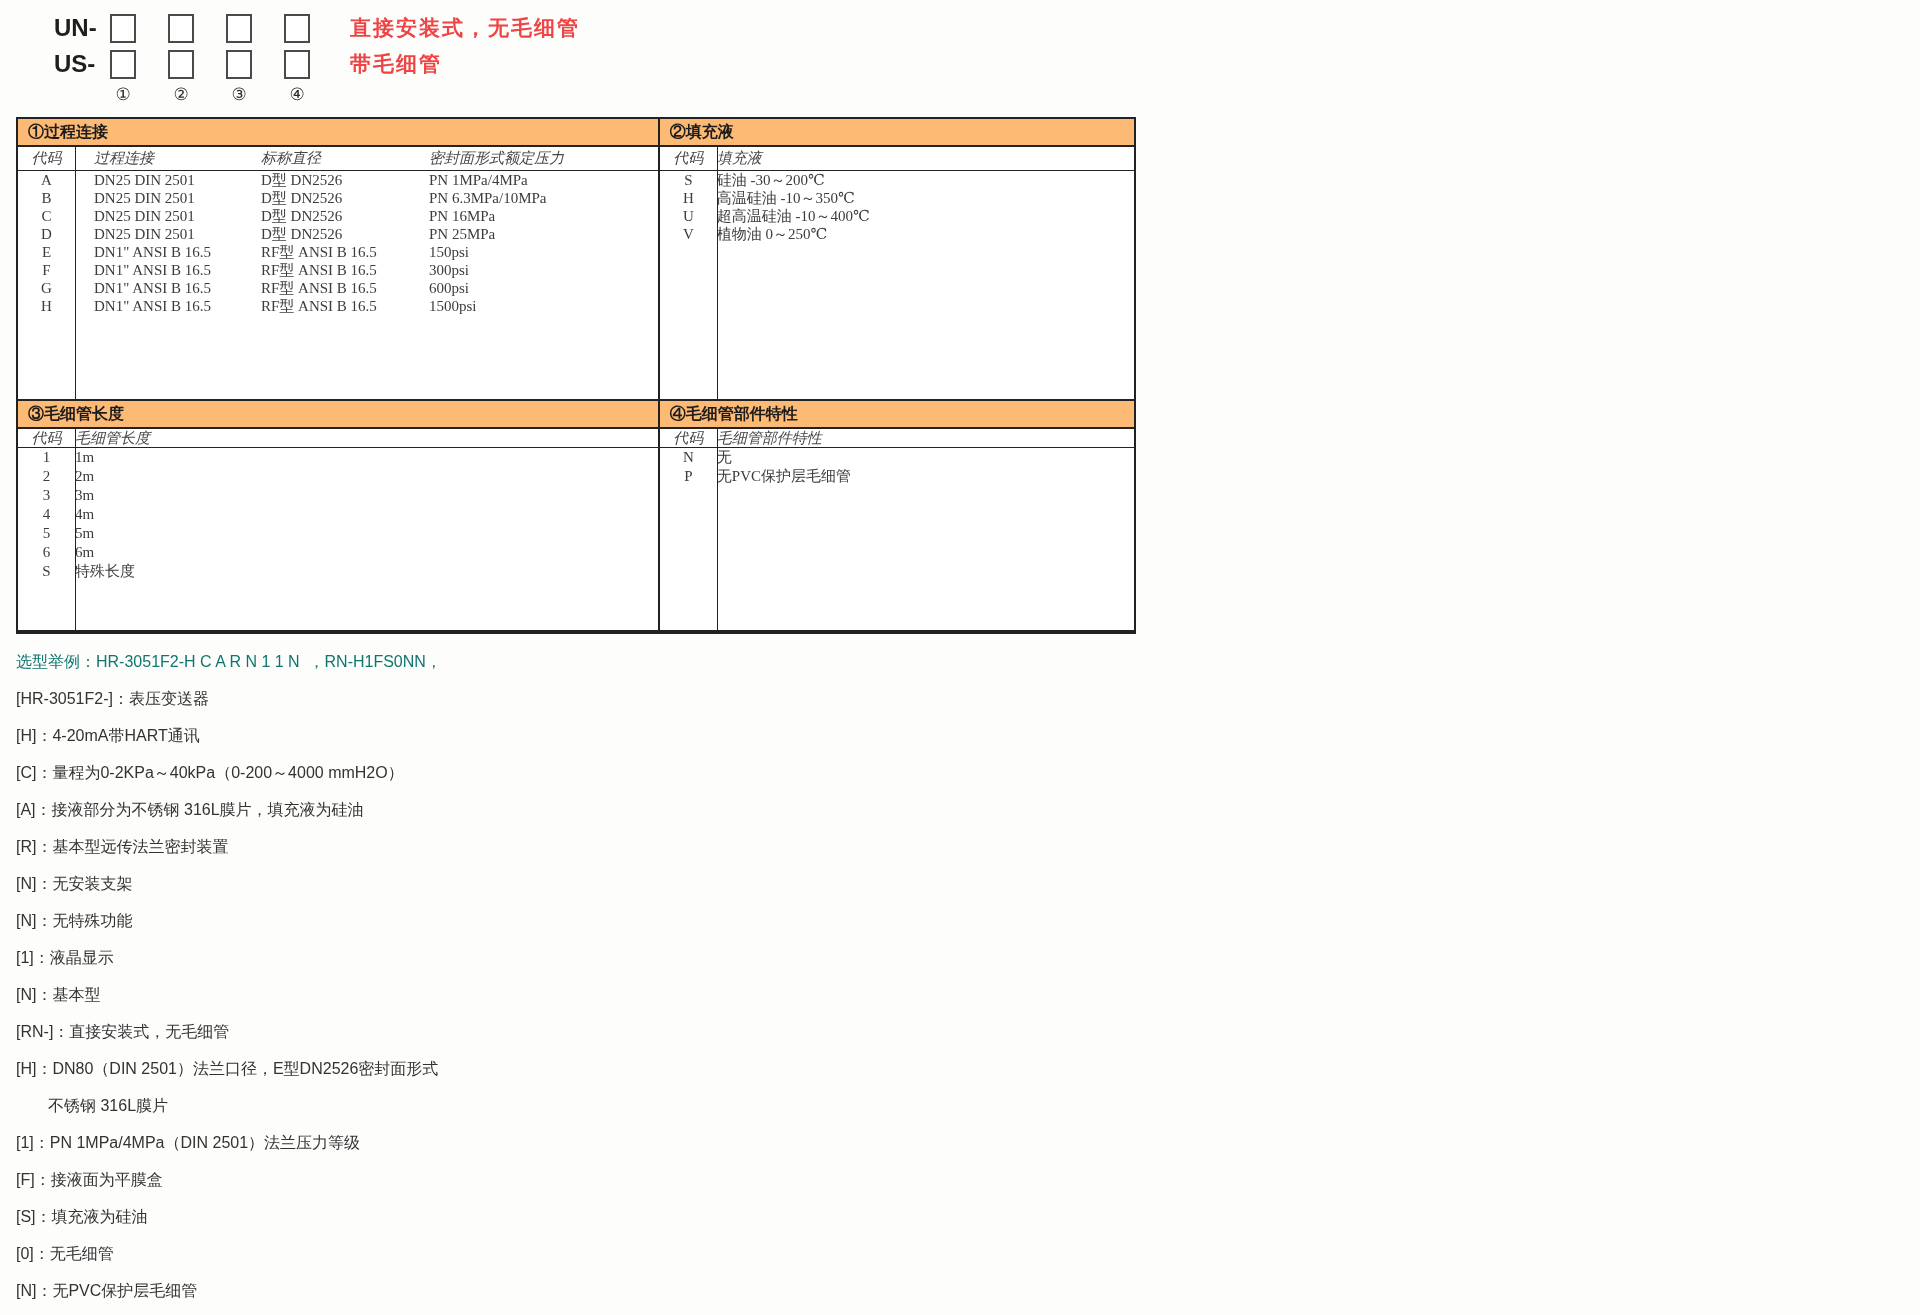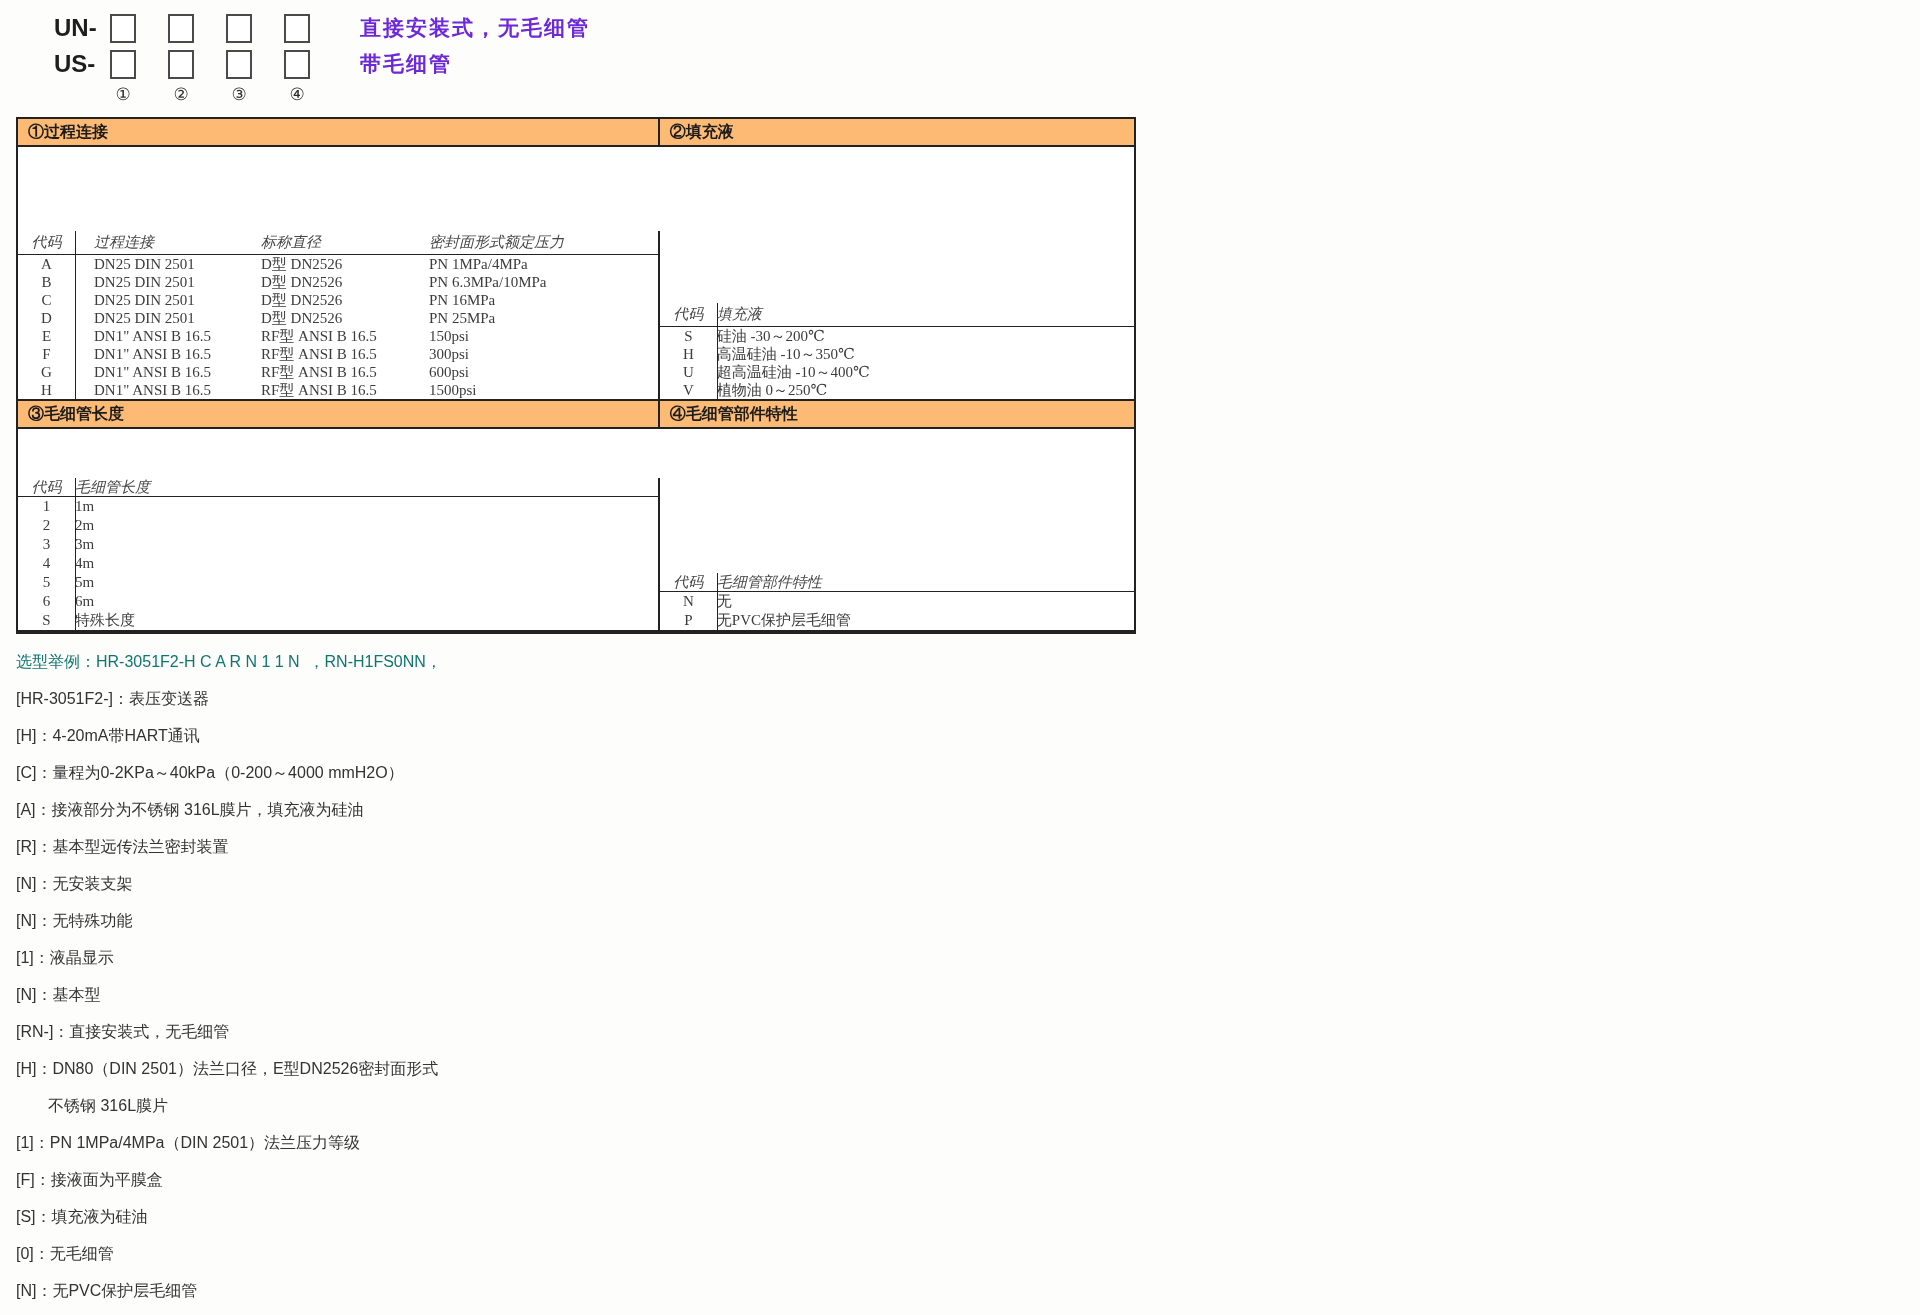--- a/index.html
+++ b/index.html
@@ -6,35 +6,35 @@
   html,body { width:1920px; height:1315px; background:#fdfdfc; overflow:hidden; }
   body { font-family:"Liberation Sans","DejaVu Sans",sans-serif; color:#333; }
   .page { padding:10px 0 0 16px; }
 
   
   .code-block { margin-left:38px; }
   .code-line { display:flex; align-items:center; height:36px; }
   .code-prefix { width:56px; font-family:Liberation Sans, sans-serif;
                  font-weight:bold; font-size:24px; color:#1e1e1e; }
   .code-box { width:26px; height:29px; border:2px solid #4a4a4a; margin-right:32px; background:#fff; }
-  .code-label { font-size:21px; font-weight:bold; color:#6d28d9; letter-spacing:2px; margin-left:18px; }
+  .code-label { font-size:21px; font-weight:bold; color:#ef4444; letter-spacing:2px; margin-left:8px; }
   .digit-row { display:flex; margin-left:56px; margin-top:2px; }
   .digit-row span { width:26px; margin-right:32px; text-align:center;
                     font-size:17px; color:#2c2c2c; font-family:"Liberation Serif",serif; }
 
   
   .panel { margin-top:12px; width:1120px; border:2px solid #222; background:#fff;
            font-family:"Liberation Serif","DejaVu Serif",serif; color:#3c3c3c; }
   .band { display:flex; border-bottom:2px solid #222; }
   .band + .bodyrow { border-bottom:2px solid #222; }
   .band-cell { background:#fdba74; font-weight:bold; font-size:16px; color:#1c1c1c;
                padding:3px 0 3px 10px; height:26px; line-height:20px; }
   .band-left  { width:643px; border-right:2px solid #222; }
   .band-right { width:475px; }
-  .bodyrow { display:flex;align-items:flex-end; }
+  .bodyrow { display:flex; }
   .body1 { height:254px; }
   .body2 { height:203px; }
   .half { position:relative; }
   .half-left  { width:643px; border-right:2px solid #222; }
   .half-right { width:475px; }
   .vline { position:absolute; left:57px; top:0; bottom:0; width:0; border-left:1.5px solid #222; }
   .trow { display:flex; height:18px; line-height:18px; font-size:15px; }
   .body2 .trow { height:19px; line-height:19px; }
   .thead { height:24px; line-height:22px; font-style:italic; color:#464646; border-bottom:1.5px solid #222; }
   .c-code { width:57px; text-align:center; }

